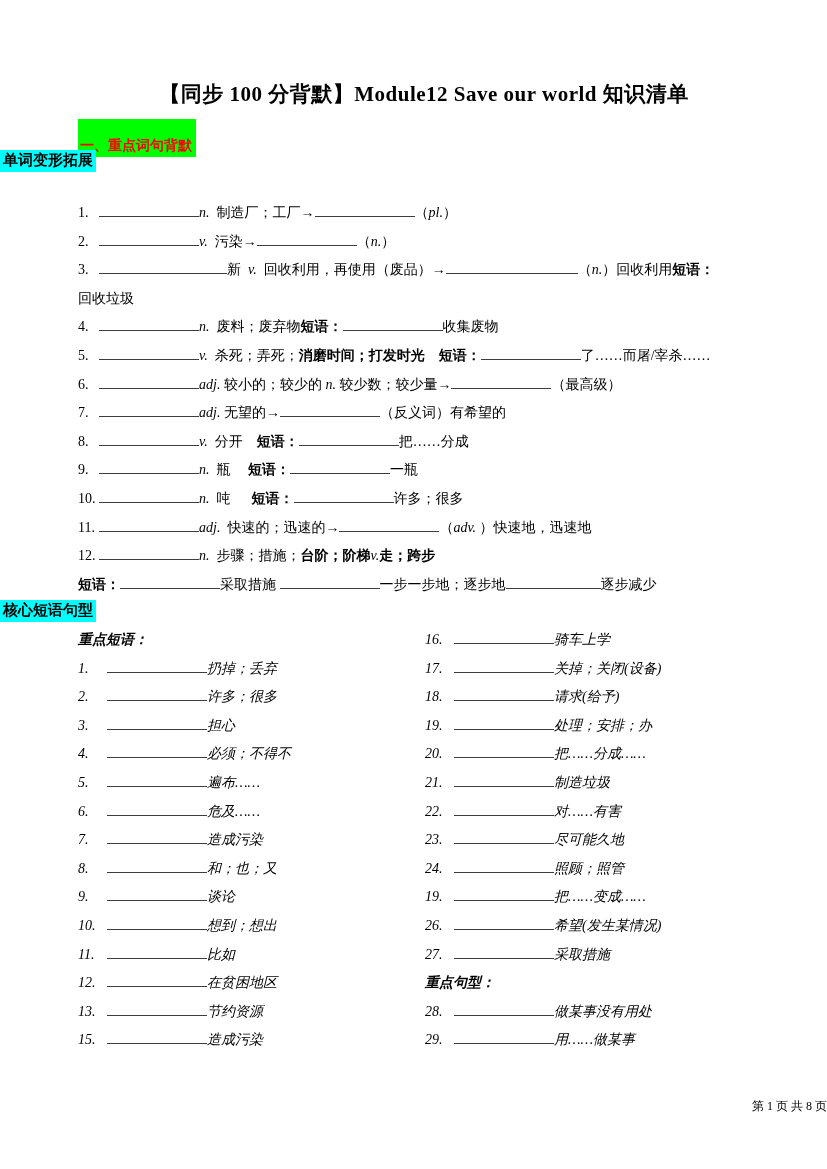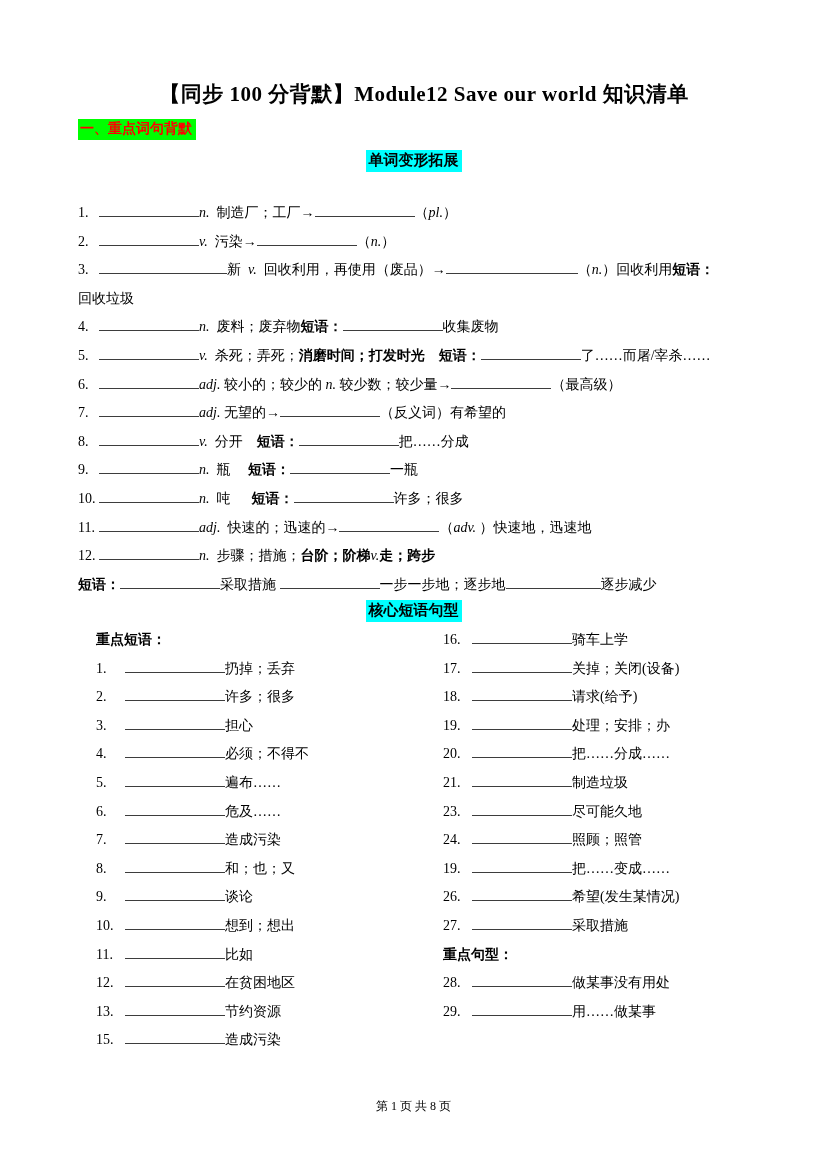--- a/index.html
+++ b/index.html
@@ -29,27 +29,26 @@
     position: absolute;
     top: 119px;
     left: 78px;
   }
   .section-label {
     display: inline-block;
     background: #00ff00;
     color: #ff0000;
     font-weight: bold;
     font-size: 14px;
-    padding: 1px 4px 2px 2px;
+    padding: 18px 4px 2px 2px;
   }
   .subheader-wrap {
     position: absolute;
     left: 0;
     width: 100%;
-    text-align: center;
   }
   .subheader-wrap.first { top: 150px; }
   .subheader-wrap.second { top: 600px; }
   .subheader {
     display: inline-block;
     background: #00ffff;
     color: #000000;
     font-weight: bold;
     font-size: 15px;
     padding: 1px 3px 2px 3px;
@@ -78,37 +77,38 @@
     display: inline-block;
     height: 14px;
     border-bottom: 1px solid #3d3d3d;
     vertical-align: baseline;
   }
   .bold { font-weight: bold; }
   .pos { font-style: italic; }
   .phrase-area {
     position: absolute;
     top: 626px;
-    left: 96px;
+    left: 78px;
     width: 694px;
     display: flex;
+    font-style: italic;
   }
   .pcol { width: 347px; }
   .prow {
     height: 28.6px;
     line-height: 28.6px;
     white-space: pre-wrap;
     overflow: visible;
   }
   .footer {
     position: absolute;
     top: 1098px;
     left: 0;
     width: 100%;
-    text-align: center;
+    text-align: right;
     font-size: 12px;
     color: #000000;
   }
 </style>
 </head>
 <body>
 
 <div class="page">
 
   <div class="title">【同步 100 分背默】Module12 Save our world 知识清单</div>
@@ -145,20 +145,21 @@
         <div class="prow"><span class="pnum">13.</span><span class="blank" style="width: 100px;"></span><span>节约资源</span></div>
         <div class="prow"><span class="pnum">15.</span><span class="blank" style="width: 100px;"></span><span>造成污染</span></div>
       </div>
     <div class="pcol">
         <div class="prow"><span class="pnum">16.</span><span class="blank" style="width: 100px;"></span><span>骑车上学</span></div>
         <div class="prow"><span class="pnum">17.</span><span class="blank" style="width: 100px;"></span><span>关掉；关闭(设备)</span></div>
         <div class="prow"><span class="pnum">18.</span><span class="blank" style="width: 100px;"></span><span>请求(给予)</span></div>
         <div class="prow"><span class="pnum">19.</span><span class="blank" style="width: 100px;"></span><span>处理；安排；办</span></div>
         <div class="prow"><span class="pnum">20.</span><span class="blank" style="width: 100px;"></span><span>把……分成……</span></div>
         <div class="prow"><span class="pnum">21.</span><span class="blank" style="width: 100px;"></span><span>制造垃圾</span></div>
+        <div class="prow"><span class="pnum">22.</span><span class="blank" style="width: 100px;"></span><span>对……有害</span></div>
         <div class="prow"><span class="pnum">23.</span><span class="blank" style="width: 100px;"></span><span>尽可能久地</span></div>
         <div class="prow"><span class="pnum">24.</span><span class="blank" style="width: 100px;"></span><span>照顾；照管</span></div>
         <div class="prow"><span class="pnum">19.</span><span class="blank" style="width: 100px;"></span><span>把……变成……</span></div>
         <div class="prow"><span class="pnum">26.</span><span class="blank" style="width: 100px;"></span><span>希望(发生某情况)</span></div>
         <div class="prow"><span class="pnum">27.</span><span class="blank" style="width: 100px;"></span><span>采取措施</span></div>
         <div class="prow"><span class="bold">重点句型：</span></div>
         <div class="prow"><span class="pnum">28.</span><span class="blank" style="width: 100px;"></span><span>做某事没有用处</span></div>
         <div class="prow"><span class="pnum">29.</span><span class="blank" style="width: 100px;"></span><span>用……做某事</span></div>
       </div>
   </div>

